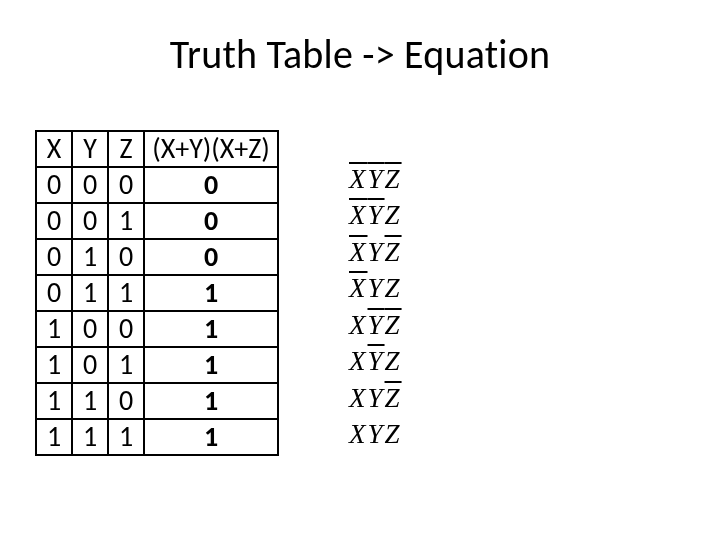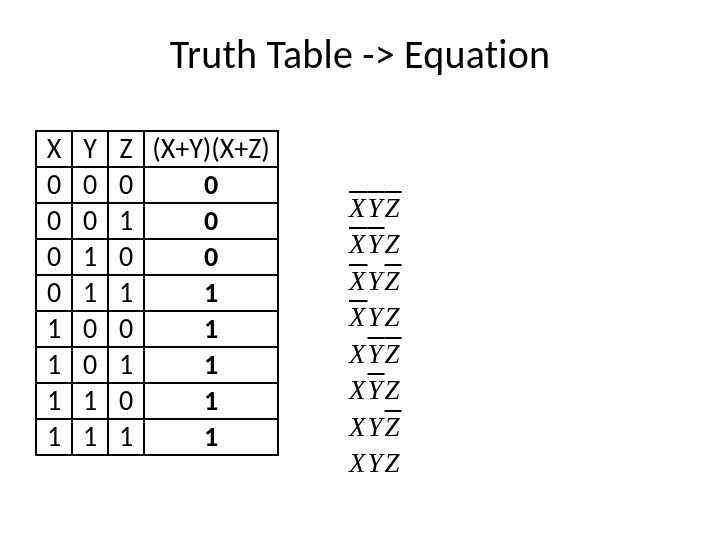--- a/index.html
+++ b/index.html
@@ -49,21 +49,21 @@
   }
   table.truth td.out{
     min-width:120px;
     margin-top:17px;
   }
   table.truth tr.body td.out{
     font-weight:700;
   }
   .terms{
     margin-left:70px;
-    margin-top:60px;
+    margin-top:31px;
     font-family:"Cambria Math","Times New Roman",serif;
     font-size:27px;
     line-height:1.35;
     font-style:italic;
   }
   .terms .row{
     white-space:nowrap;
     letter-spacing:2px;
   }
   .ov{

